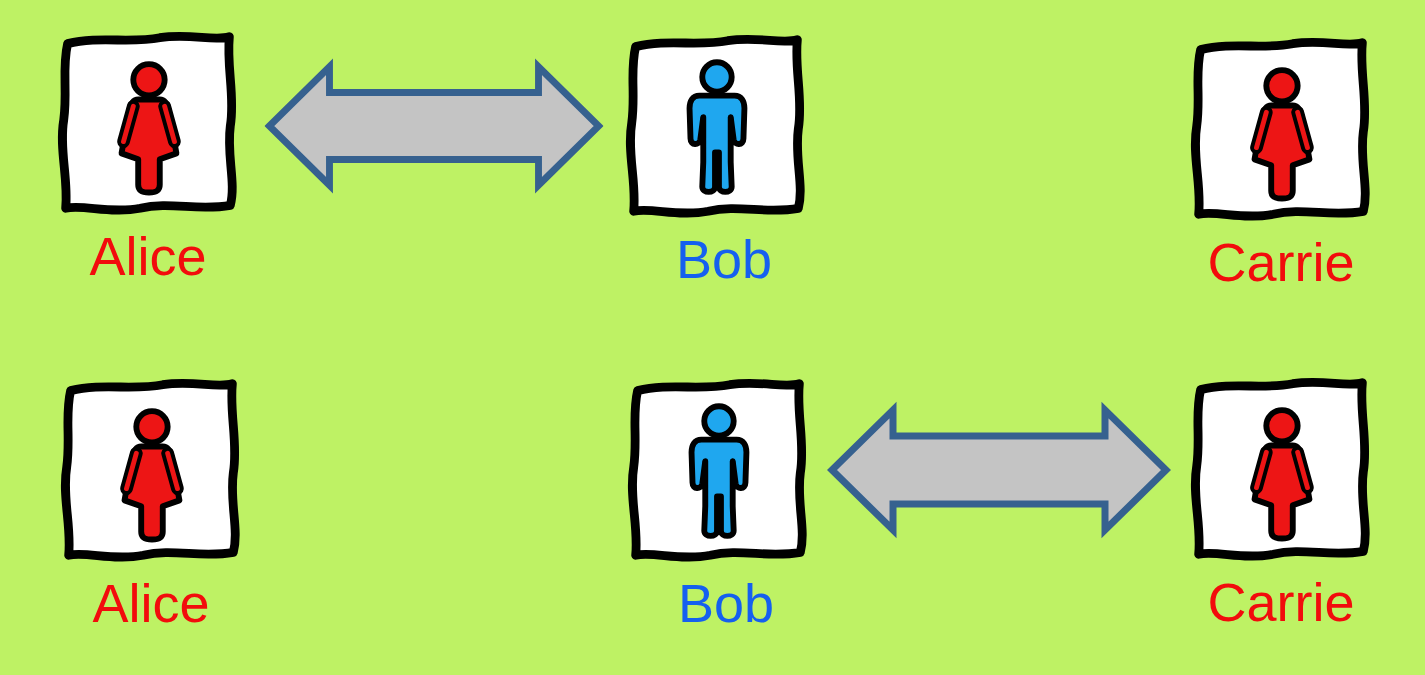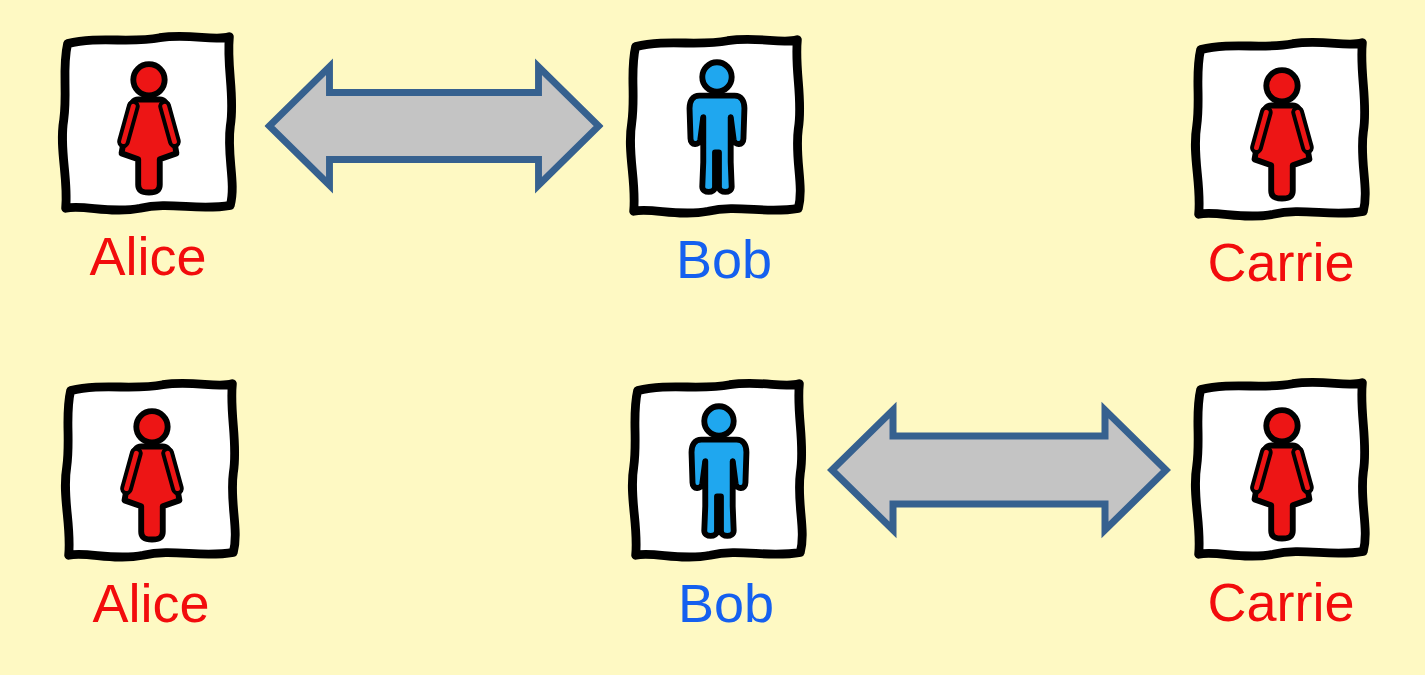--- a/index.html
+++ b/index.html
@@ -1,20 +1,20 @@
 <!DOCTYPE html>
 <html><head>
 <meta charset="utf-8">
 <style>
   html, body { margin: 0; padding: 0; background: #ffffff; }
   .stage {
     position: relative;
     width: 1425px;
     height: 675px;
-    background: #fef9c3;
+    background: #bef264;
     overflow: hidden;
     font-family: "Liberation Sans", sans-serif;
   }
   .person-card {
     position: absolute;
     width: 196px;
     display: flex;
     flex-direction: column;
     align-items: center;
   }

